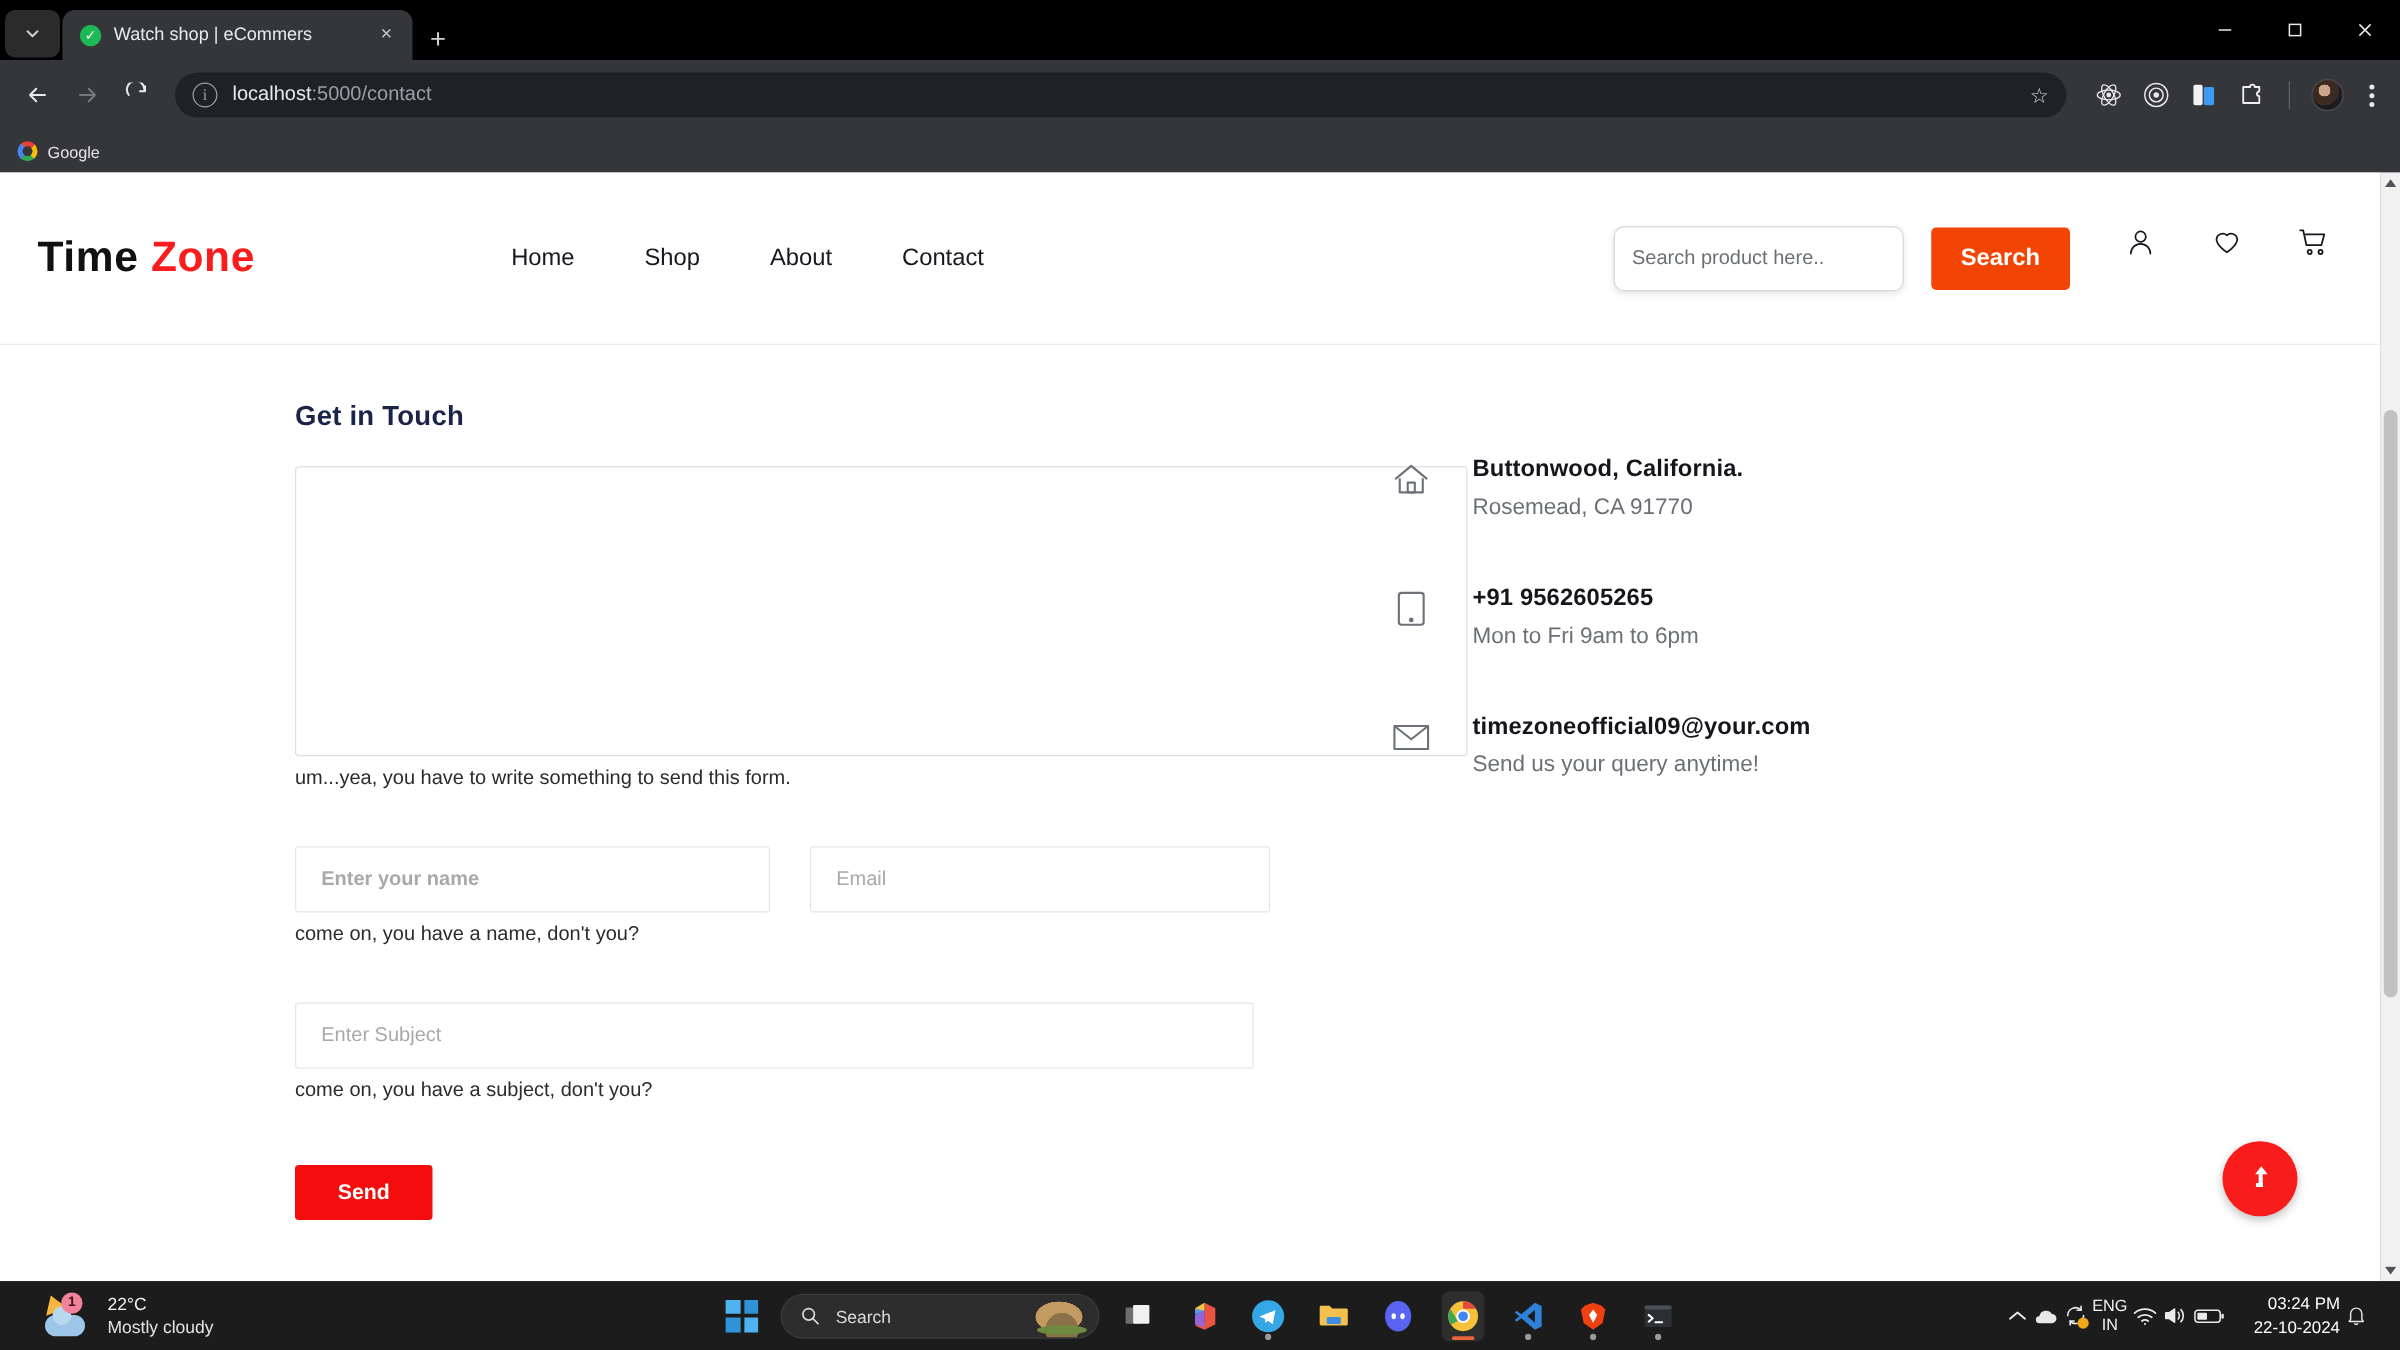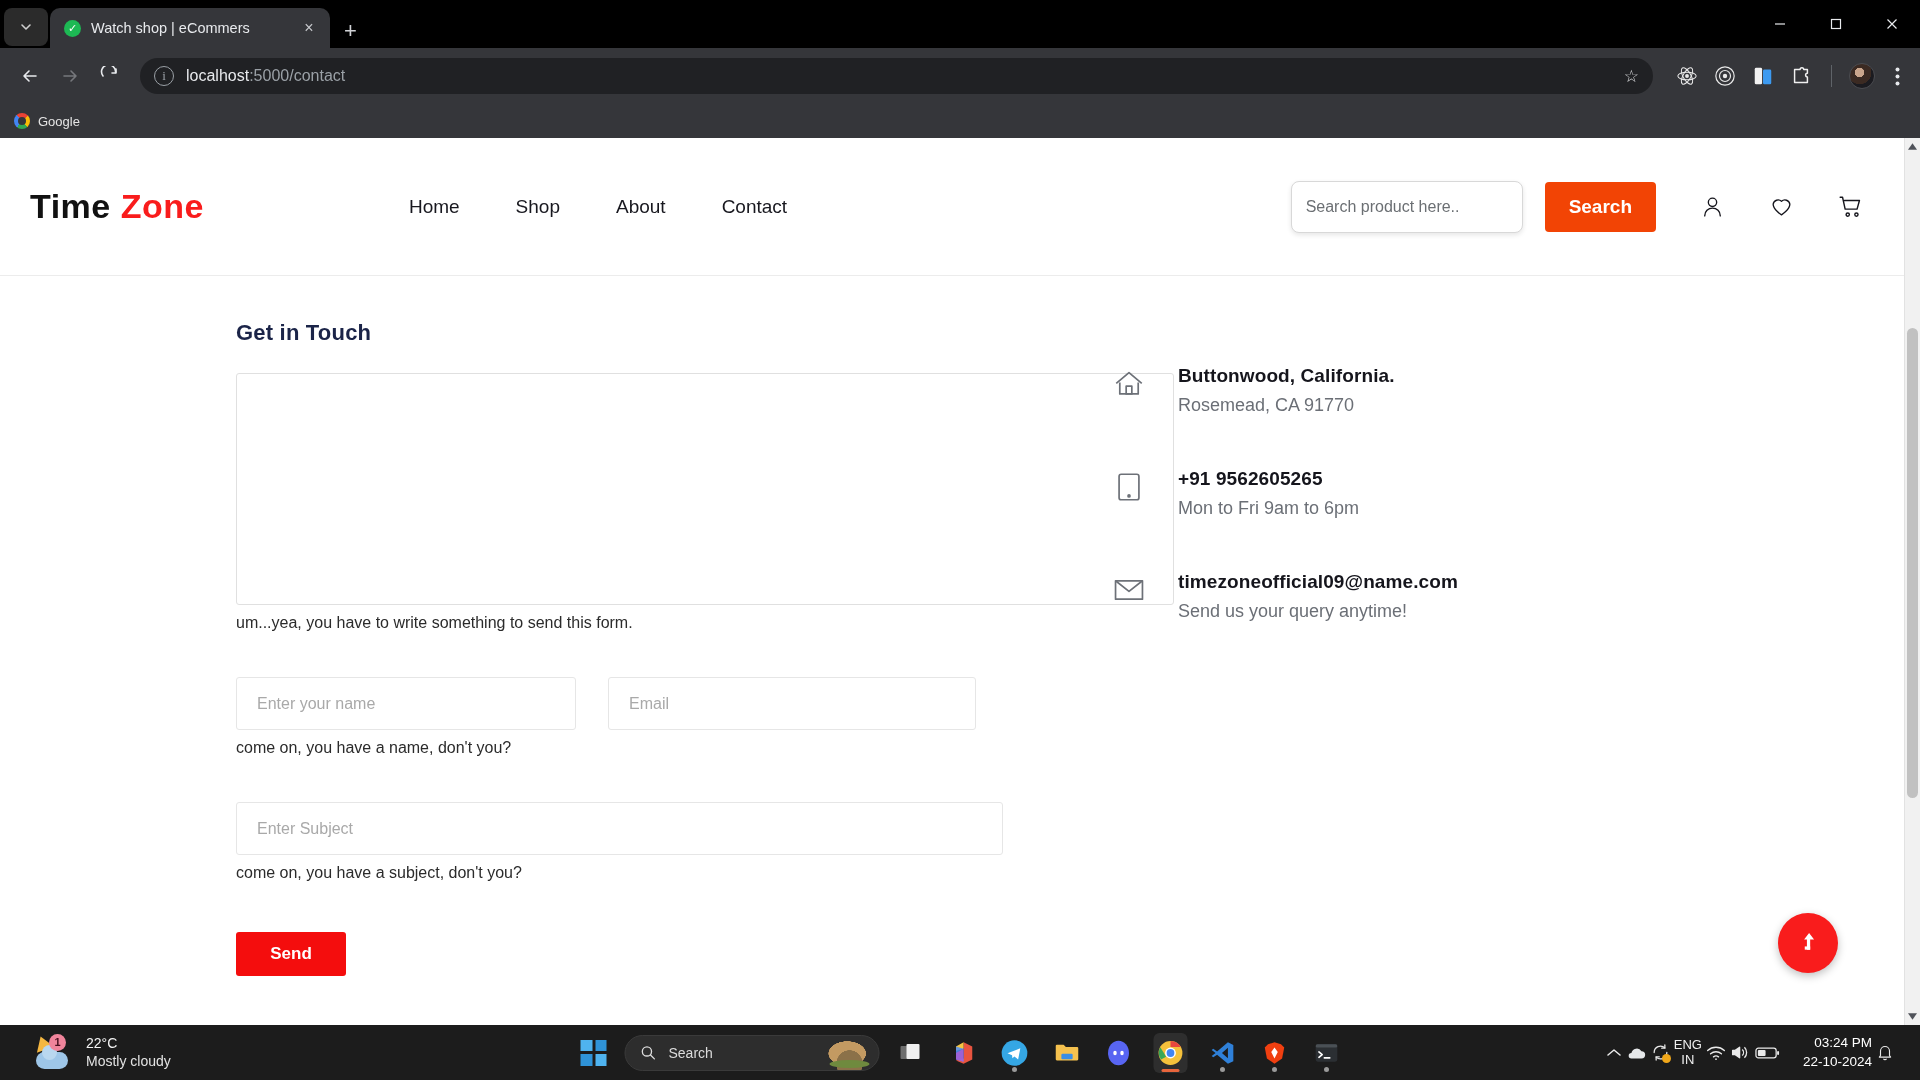--- a/index.html
+++ b/index.html
@@ -93,21 +93,21 @@
     height: 138px; background: #fff; display: flex; align-items: center;
     padding: 0 30px 0 30px; border-bottom: 1px solid #ececec;
   }
   .logo { font-size: 34px; font-weight: 700; letter-spacing: .5px; white-space: nowrap; }
   .logo .dark { color: #111; }
   .logo .accent { color: #f91c1c; }
 
   .nav { display: flex; gap: 56px; margin-left: 205px; }
   .nav a { color: #18181f; font-size: 19px; text-decoration: none; white-space: nowrap; }
 
-  .header-right { margin-left: auto; display: flex; align-items: center; gap: 0; }
+  .header-right { margin-left: auto; display: flex; align-items: flex-start; gap: 0; }
   .search-wrap { display: flex; align-items: center; }
   .search-input {
     width: 232px; height: 52px; border: 1px solid #d8d8d8; border-radius: 8px;
     background: #fff; font-size: 16px; color: #5f6368; padding: 0 14px;
     box-shadow: 0 2px 5px rgba(0,0,0,.10); outline: none;
     font-family: "Liberation Sans", sans-serif;
   }
   .search-input::placeholder { color: #6b6f73; }
   .search-btn {
     height: 50px; margin-left: 22px; padding: 0 24px; border: 0; border-radius: 4px;
@@ -130,21 +130,21 @@
     display: block;
   }
   .err { font-size: 16px; color: #2b2b2b; margin-top: 9px; }
   .row-2 { display: flex; gap: 32px; margin-top: 45px; }
   .field {
     height: 53px; border: 1px solid #e6e6e6; border-radius: 3px; background: #fff;
     padding: 0 20px; font-size: 16px; color: #333; outline: none;
     font-family: "Liberation Sans", sans-serif;
   }
   .field::placeholder { color: #a9a9a9; }
-  .field.name { width: 340px; }
+  .field.name { width: 380px; font-weight: bold; }
   .field.email { width: 368px; }
   .field.subject { width: 767px; }
   .sub-block { margin-top: 45px; }
 
   .send-btn {
     margin-top: 50px; background: #f40d0d; border: 0; width: 110px; height: 44px;
     border-radius: 3px; color: #fff; font-size: 17px; font-weight: 700; cursor: pointer;
     font-family: "Liberation Sans", sans-serif;
   }
 
@@ -432,21 +432,21 @@
           </div>
 
           <div class="info-item">
             <span class="info-icon">
               <svg width="34" height="34" viewBox="0 0 24 24" fill="none" stroke="currentColor" stroke-width="1.2" stroke-linejoin="round">
                 <rect x="2.5" y="5.5" width="19" height="13"></rect>
                   <path d="M2.5 5.5L12 13l9.5-7.5"></path>
               </svg>
             </span>
             <div>
-              <div class="info-title">timezoneofficial09@name.com</div>
+              <div class="info-title">timezoneofficial09@your.com</div>
               <div class="info-sub">Send us your query anytime!</div>
             </div>
           </div>
         </div>
       </div>
 
       <div class="scroll-top">
         <span>
           <svg width="26" height="26" viewBox="0 0 24 24" fill="#fff">
             <path d="M11 20h3v-9.5h3.6L13 4.6 8.4 10.5H11z" transform="translate(0,0)"></path>

